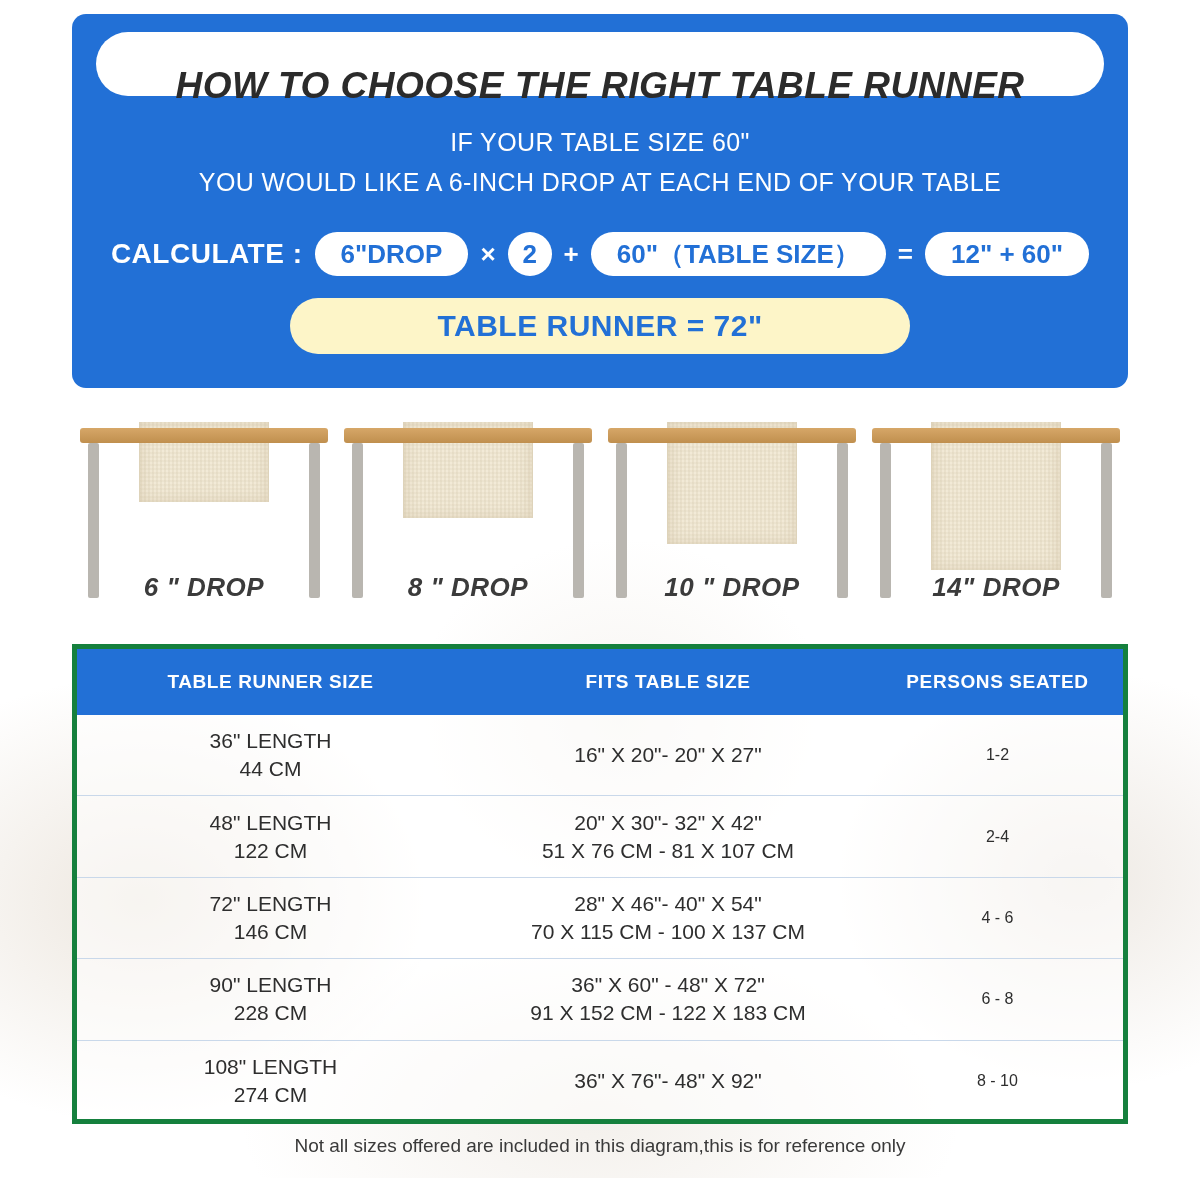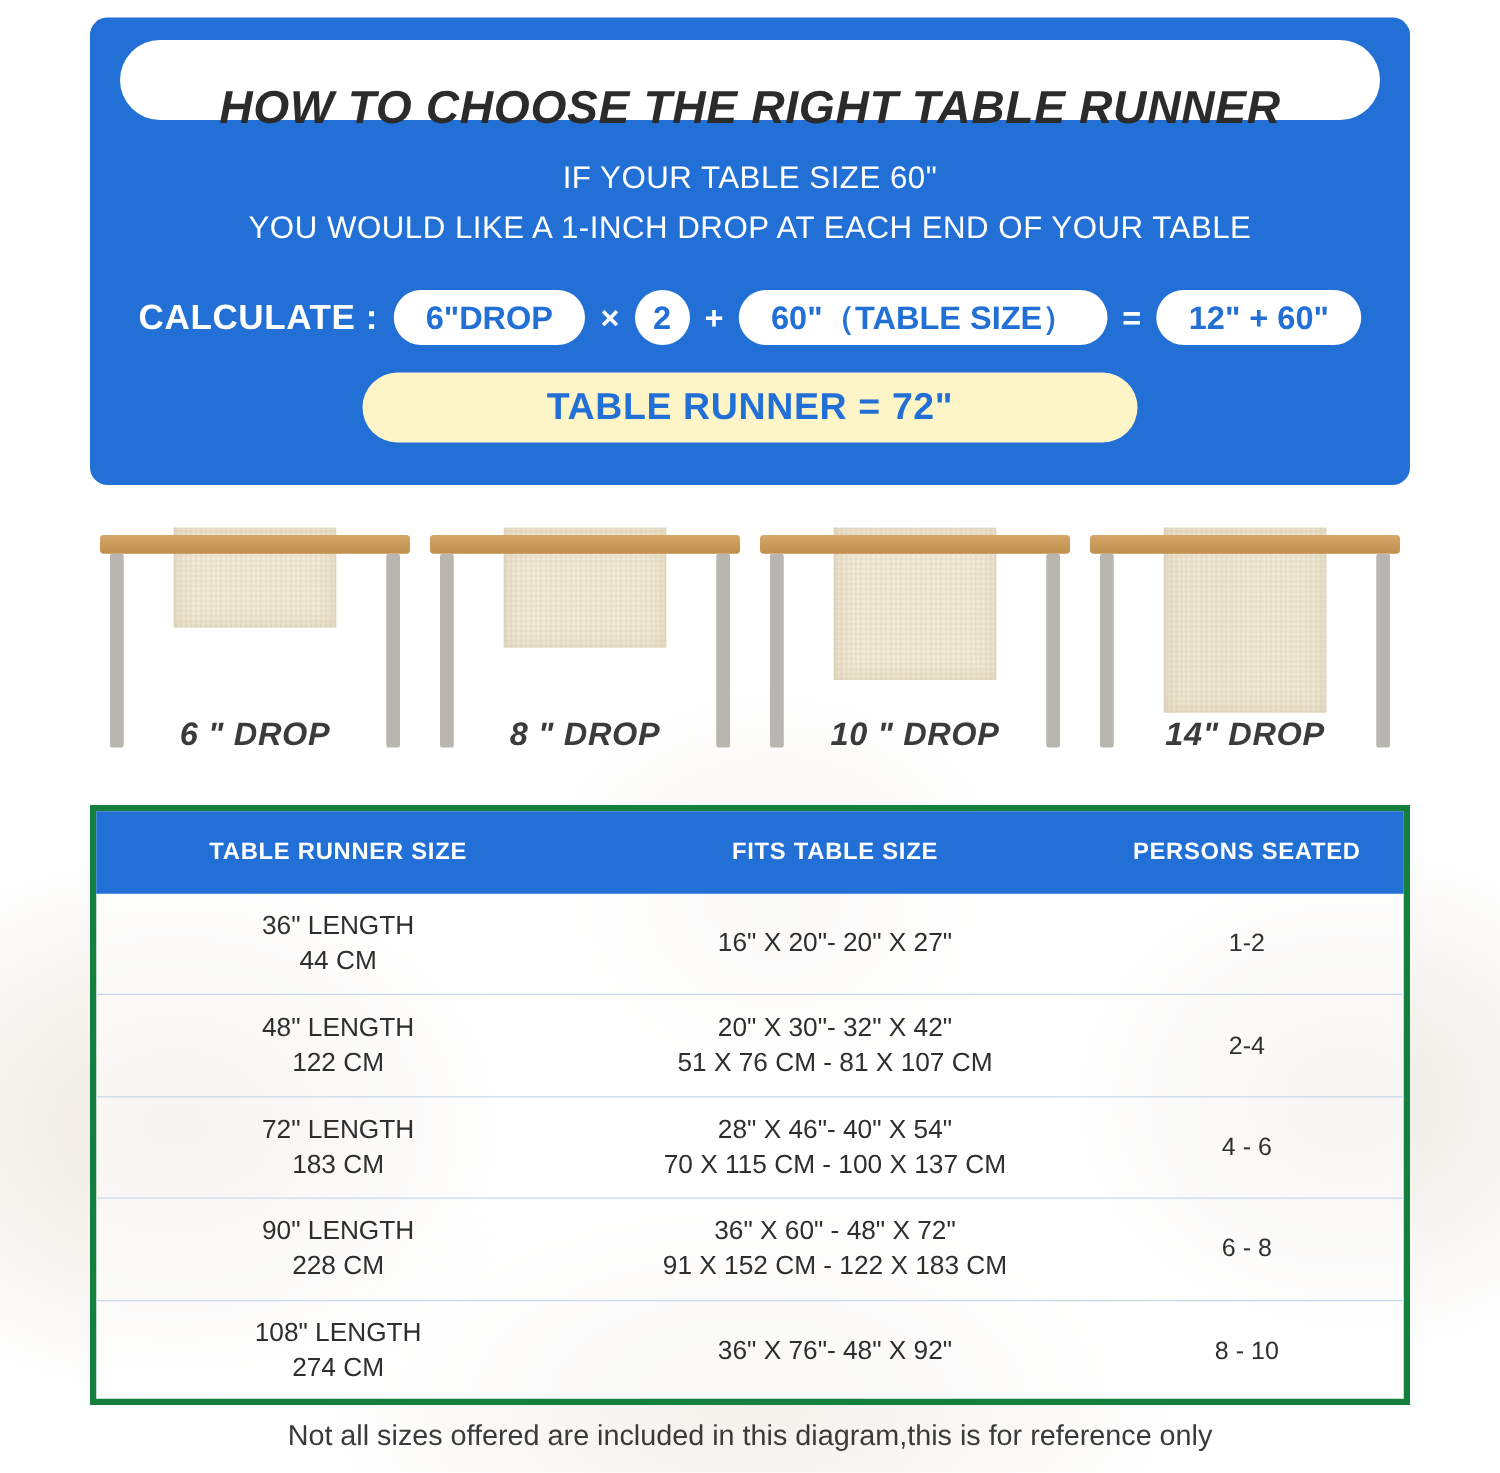--- a/index.html
+++ b/index.html
@@ -229,48 +229,48 @@
     display: flex;
     flex-direction: column;
     align-items: center;
     justify-content: center;
     color: #2e2e2e;
     font-size: 21px;
     line-height: 28px;
     text-align: center;
   }
   .trow .l1, .trow .l2 { display: block; }
-  .trow .col3 { font-size: 20px; }
+  .trow .col3 { font-size: 16px; }
 
   .footnote {
     position: absolute;
     left: 0;
     top: 1135px;
     width: 1200px;
     text-align: center;
-    font-size: 23px;
+    font-size: 19px;
     color: #3a3a3a;
   }
 </style>
 </head>
 <body>
 
 <div class="bg-wash"></div>
 
 <div class="page">
 
   <div class="hero">
 
     <div class="title-pill">
       <span>HOW TO CHOOSE THE RIGHT TABLE RUNNER</span>
     </div>
 
     <div class="subtitle">
       <div>IF YOUR TABLE SIZE 60"</div>
-      <div>YOU WOULD LIKE A 1-INCH DROP AT EACH END OF YOUR TABLE</div>
+      <div>YOU WOULD LIKE A 6-INCH DROP AT EACH END OF YOUR TABLE</div>
     </div>
 
     <div class="calc-row">
       <span class="calc-label">CALCULATE :</span>
       <span class="pill pill-drop">6"DROP</span>
       <span class="op">×</span>
       <span class="pill pill-two">2</span>
       <span class="op">+</span>
       <span class="pill pill-table">60"（TABLE SIZE）</span>
       <span class="op">=</span>
@@ -344,21 +344,21 @@
       <div class="col2">
         <span class="l1">20" X 30"- 32" X 42"</span>
         <span class="l2">51 X 76 CM - 81 X 107 CM</span>
       </div>
       <div class="col3">2-4</div>
     </div>
 
     <div class="trow">
       <div class="col1">
         <span class="l1">72" LENGTH</span>
-        <span class="l2">183 CM</span>
+        <span class="l2">146 CM</span>
       </div>
       <div class="col2">
         <span class="l1">28" X 46"- 40" X 54"</span>
         <span class="l2">70 X 115 CM - 100 X 137 CM</span>
       </div>
       <div class="col3">4 - 6</div>
     </div>
 
     <div class="trow">
       <div class="col1">

